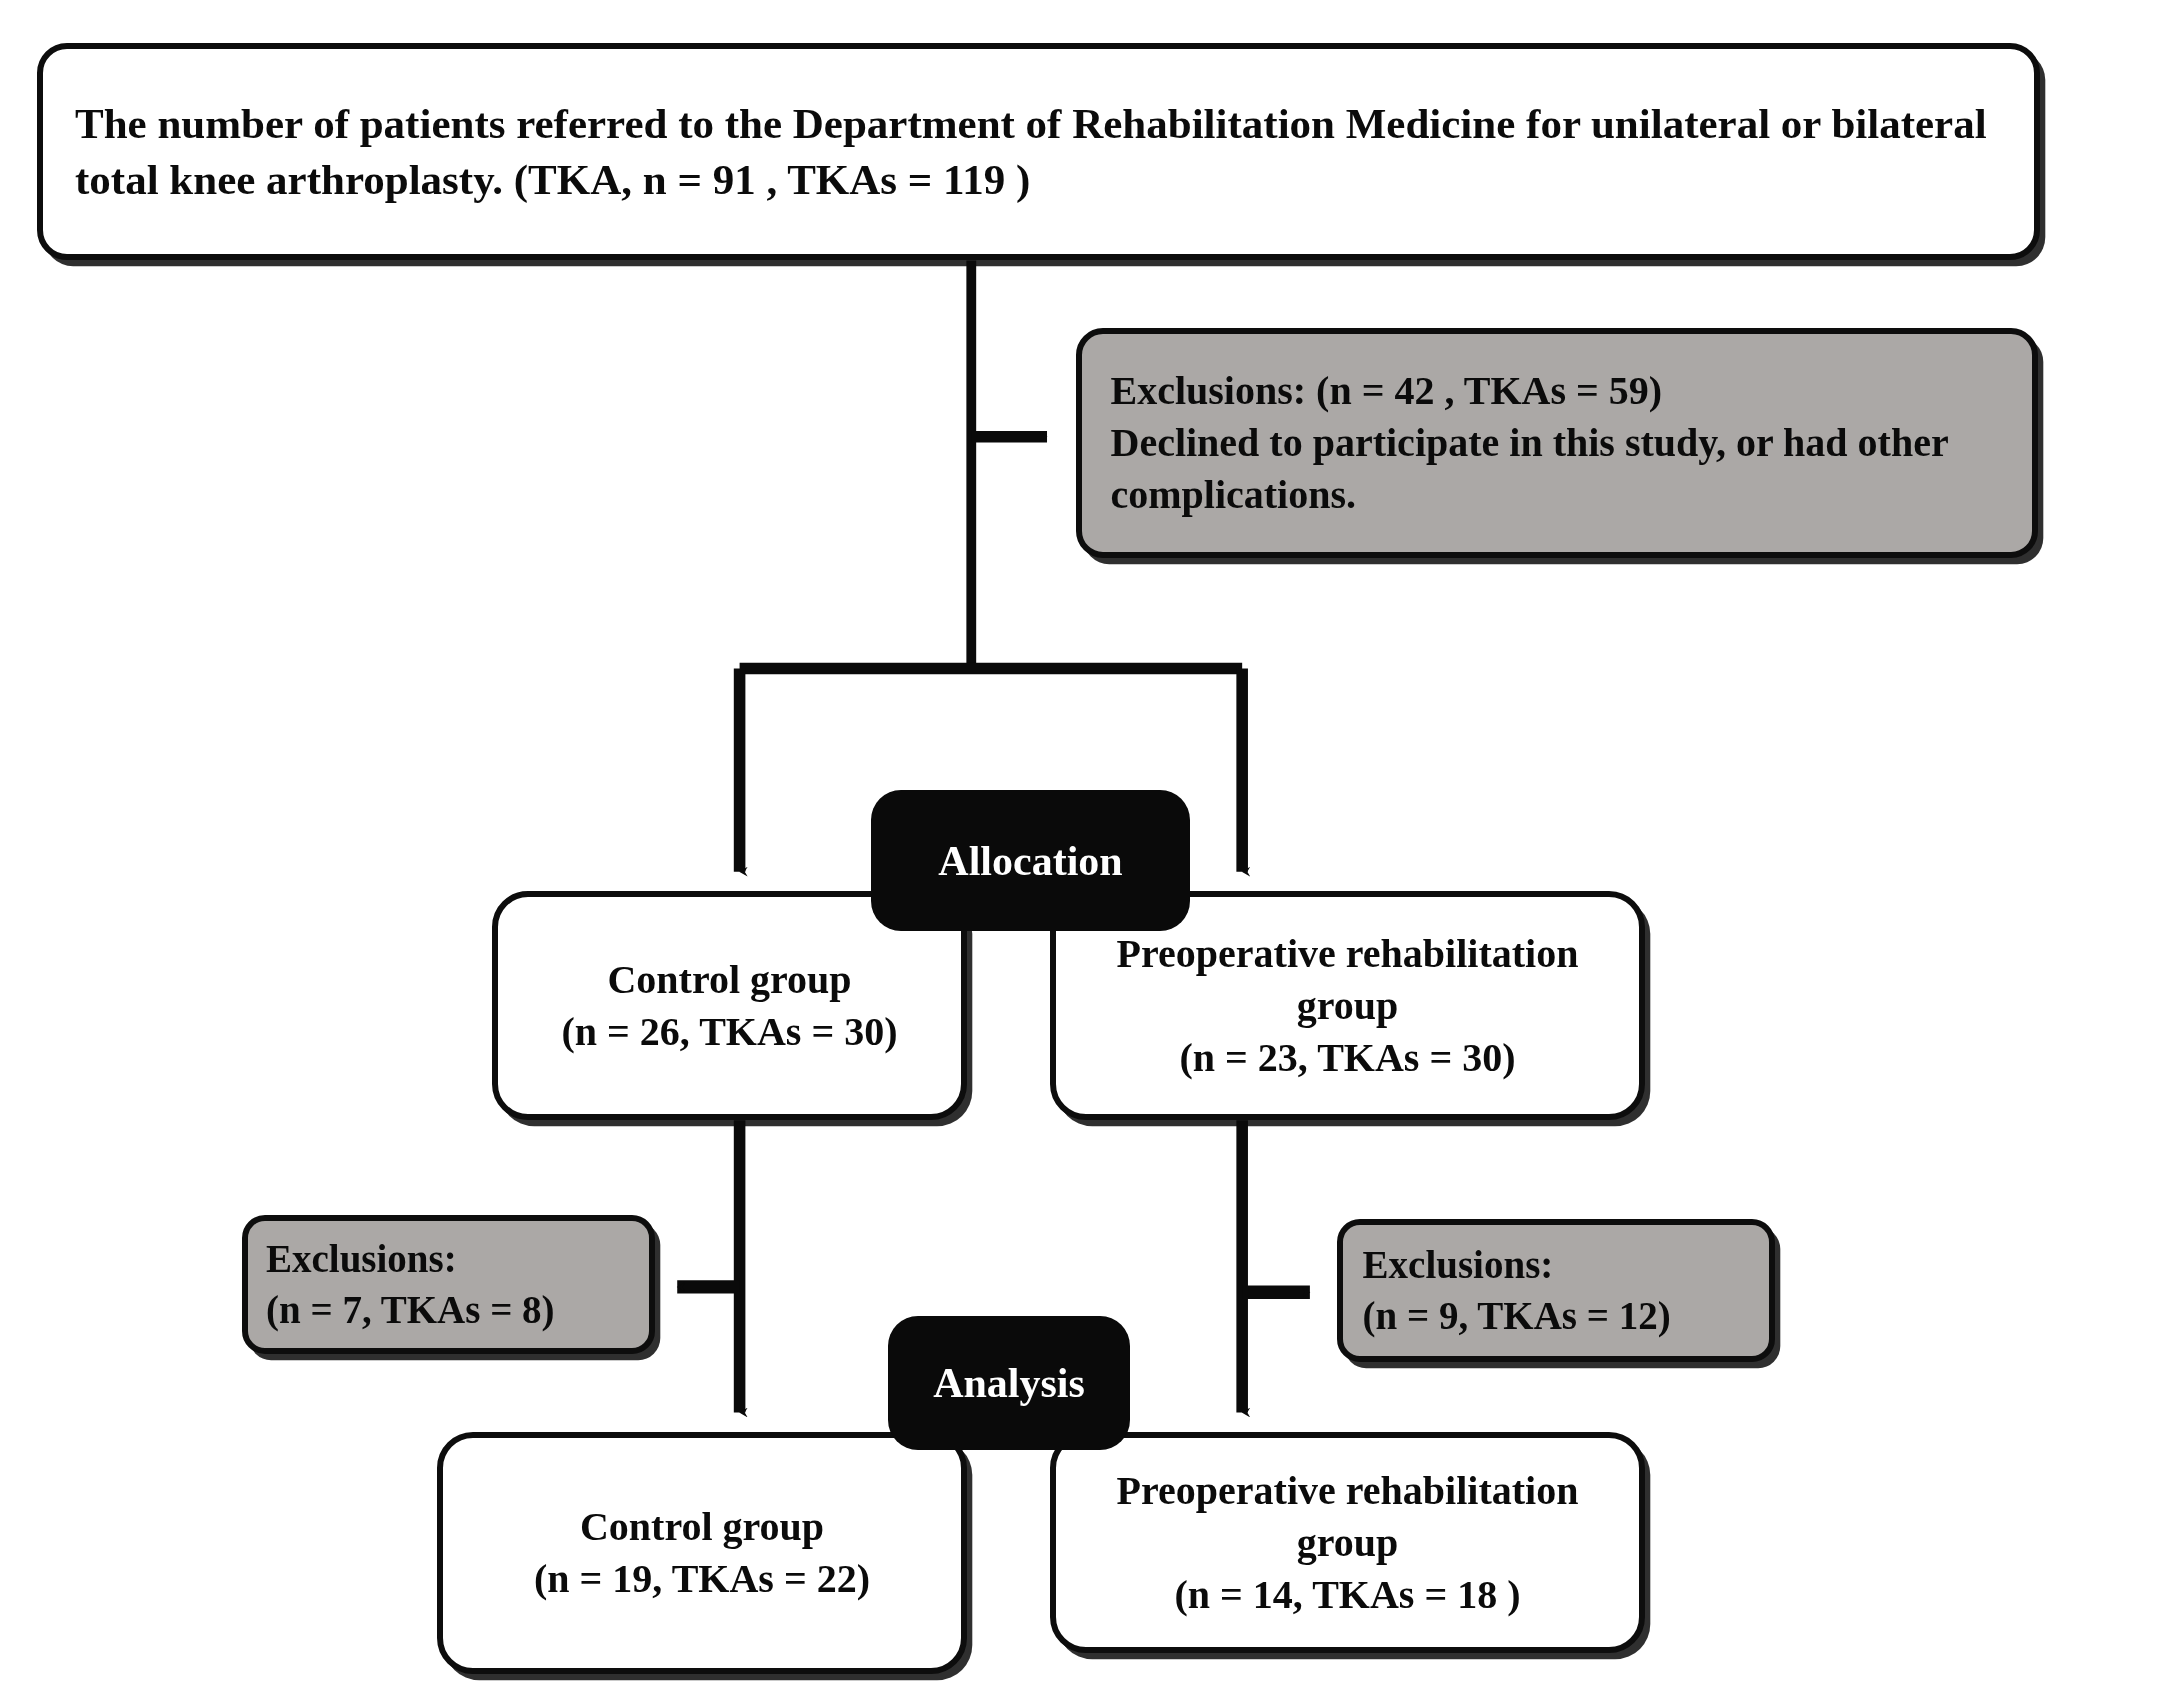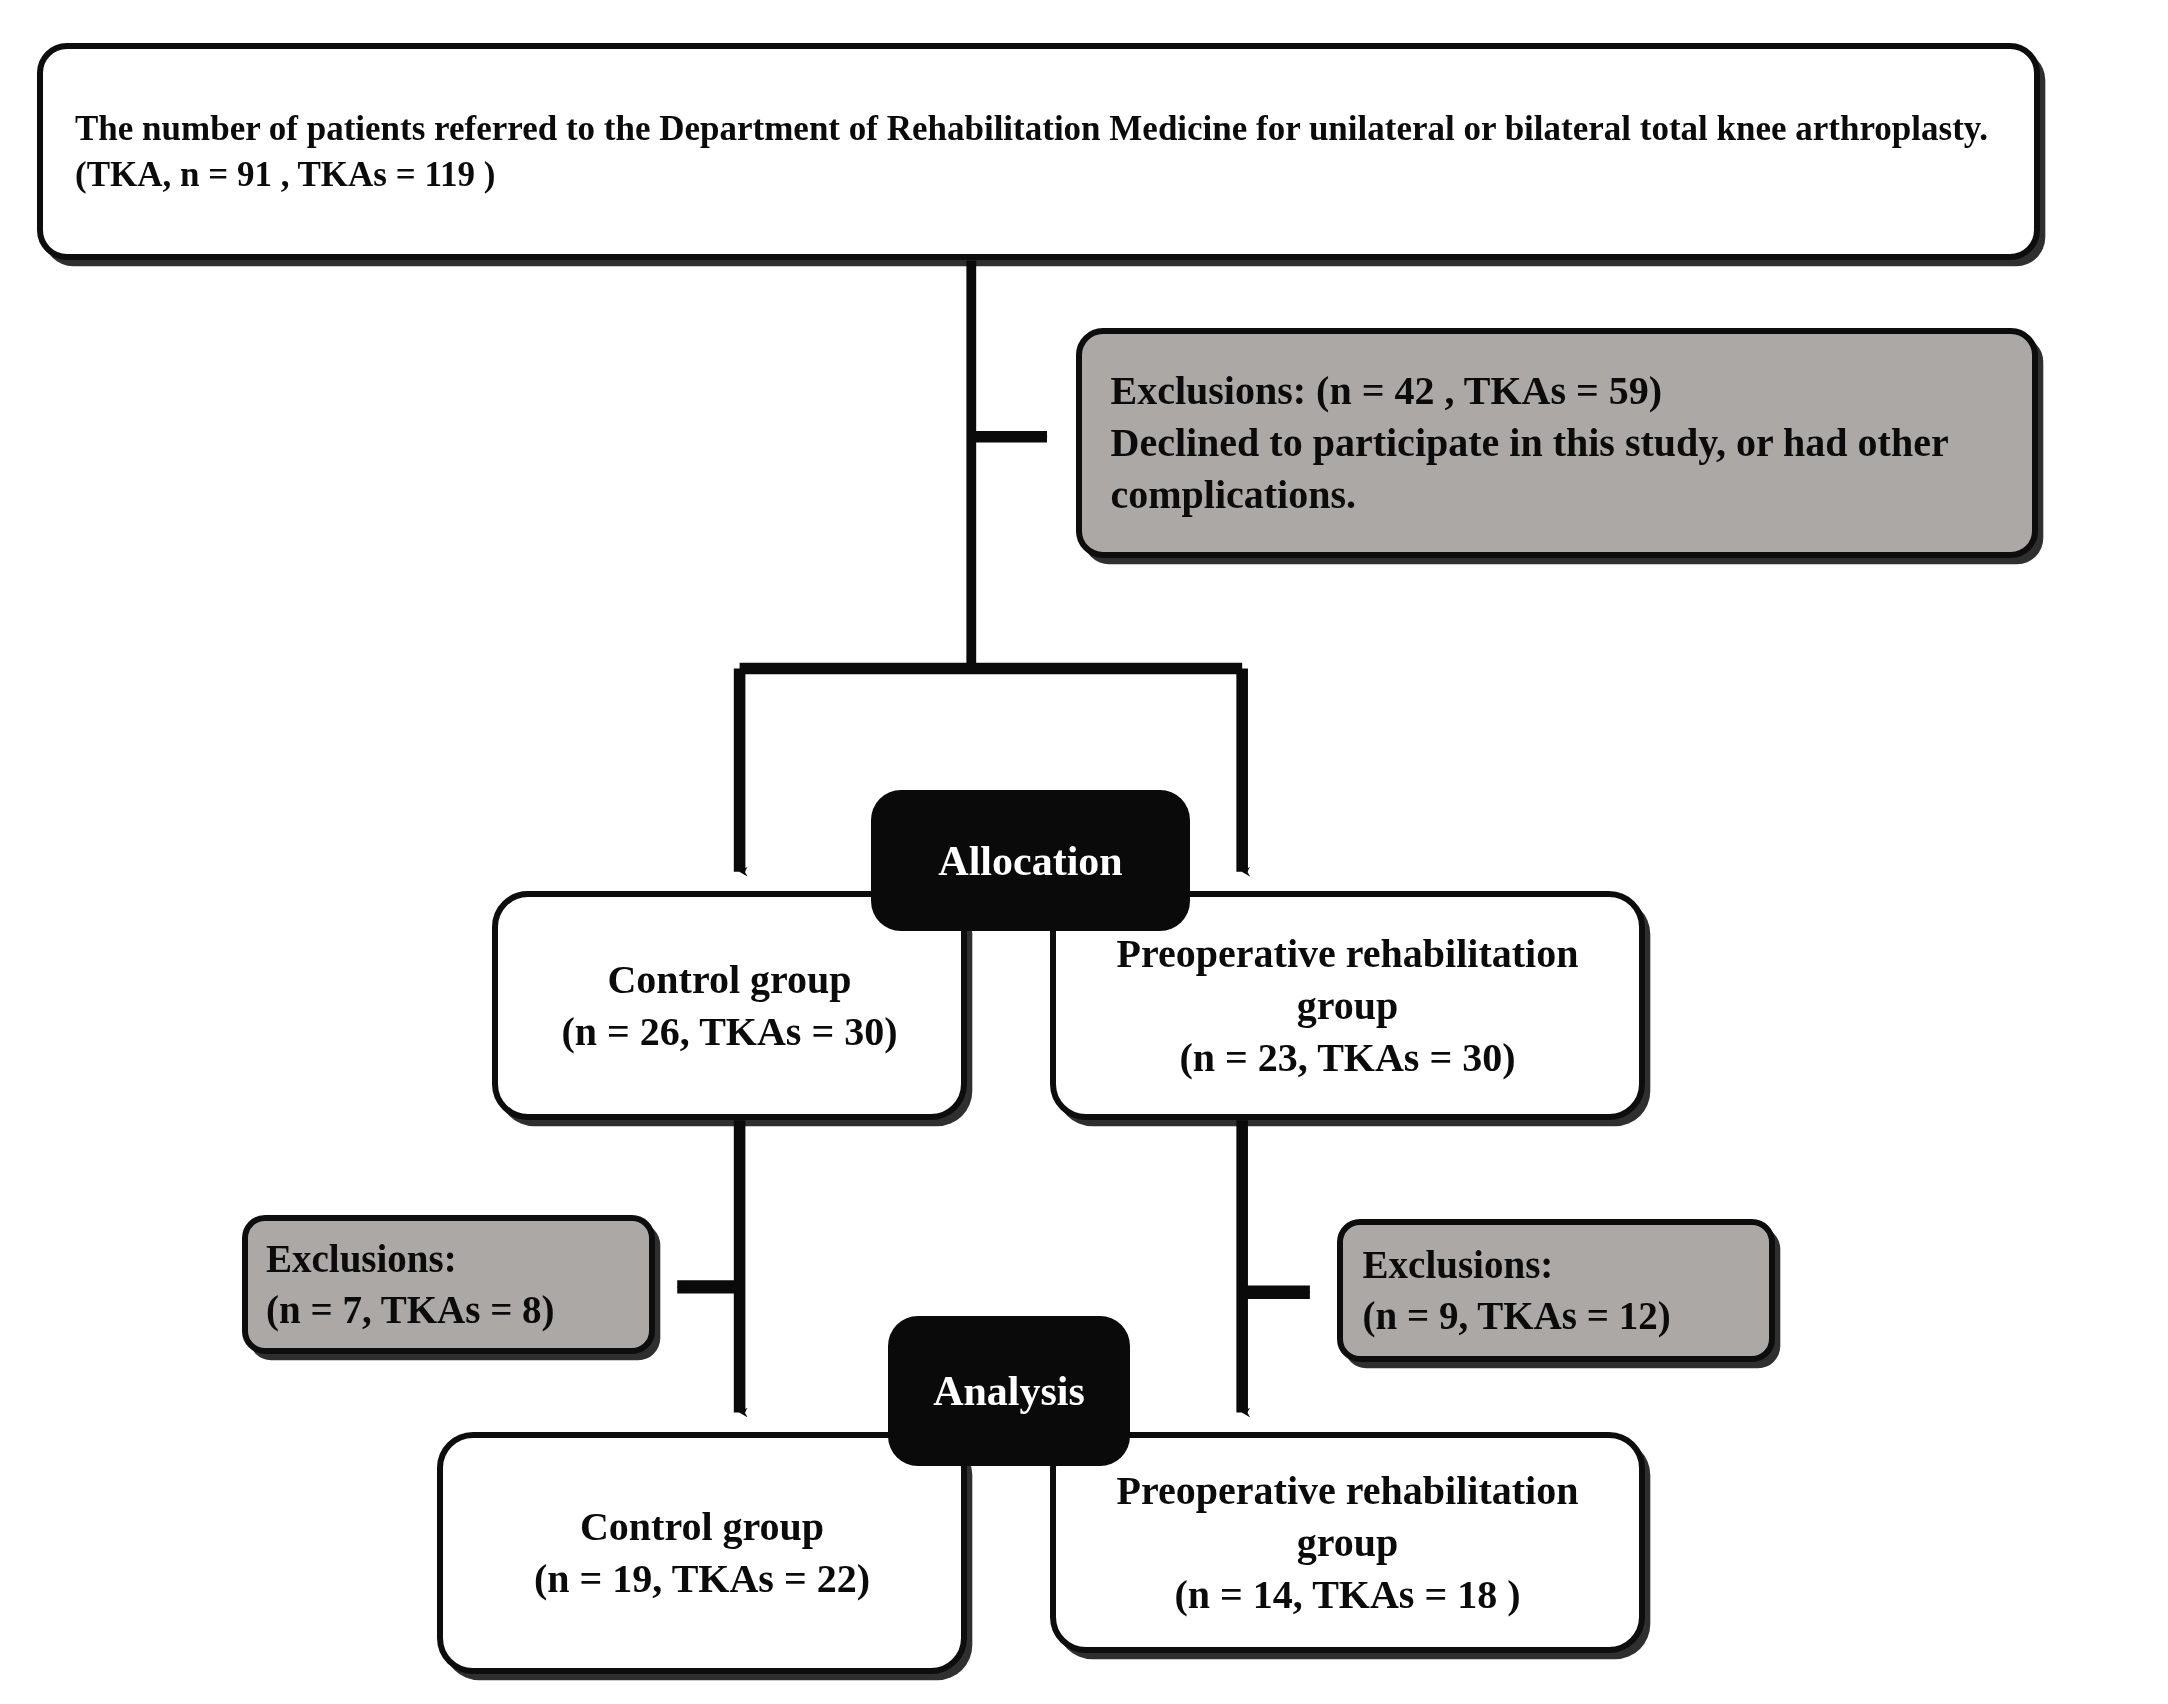--- a/index.html
+++ b/index.html
@@ -36,21 +36,21 @@
   }
   .node.white { background: #ffffff; }
   .node.gray  { background: #aba8a6; }
 
   
   #top-box {
     left: 37px; top: 43px; width: 2003px; height: 217px;
     border-radius: 30px;
   }
   #top-box .txt {
-    font-size: 35px;
+    font-size: 43px;
     padding: 0 32px;
     text-align: left;
   }
 
   
   #excl-top {
     left: 1076px; top: 328px; width: 962px; height: 230px;
     border-radius: 27px;
   }
   #excl-top .txt {
@@ -66,21 +66,21 @@
     border-radius: 30px;
     display: flex;
     align-items: center;
     justify-content: center;
     color: #ffffff;
     font-weight: bold;
     font-size: 42px;
     z-index: 30;
   }
   #stage-allocation { left: 871px; top: 790px; width: 319px; height: 141px; }
-  #stage-analysis   { left: 888px; top: 1316px; width: 242px; height: 150px; }
+  #stage-analysis   { left: 888px; top: 1316px; width: 242px; height: 134px; }
 
   
   #alloc-control {
     left: 492px; top: 891px; width: 475px; height: 229px;
     border-radius: 36px;
   }
   #alloc-control .txt { font-size: 40px; text-align: center; padding: 0 12.5px; }
 
   #alloc-preop {
     left: 1050px; top: 891px; width: 595px; height: 229px;

